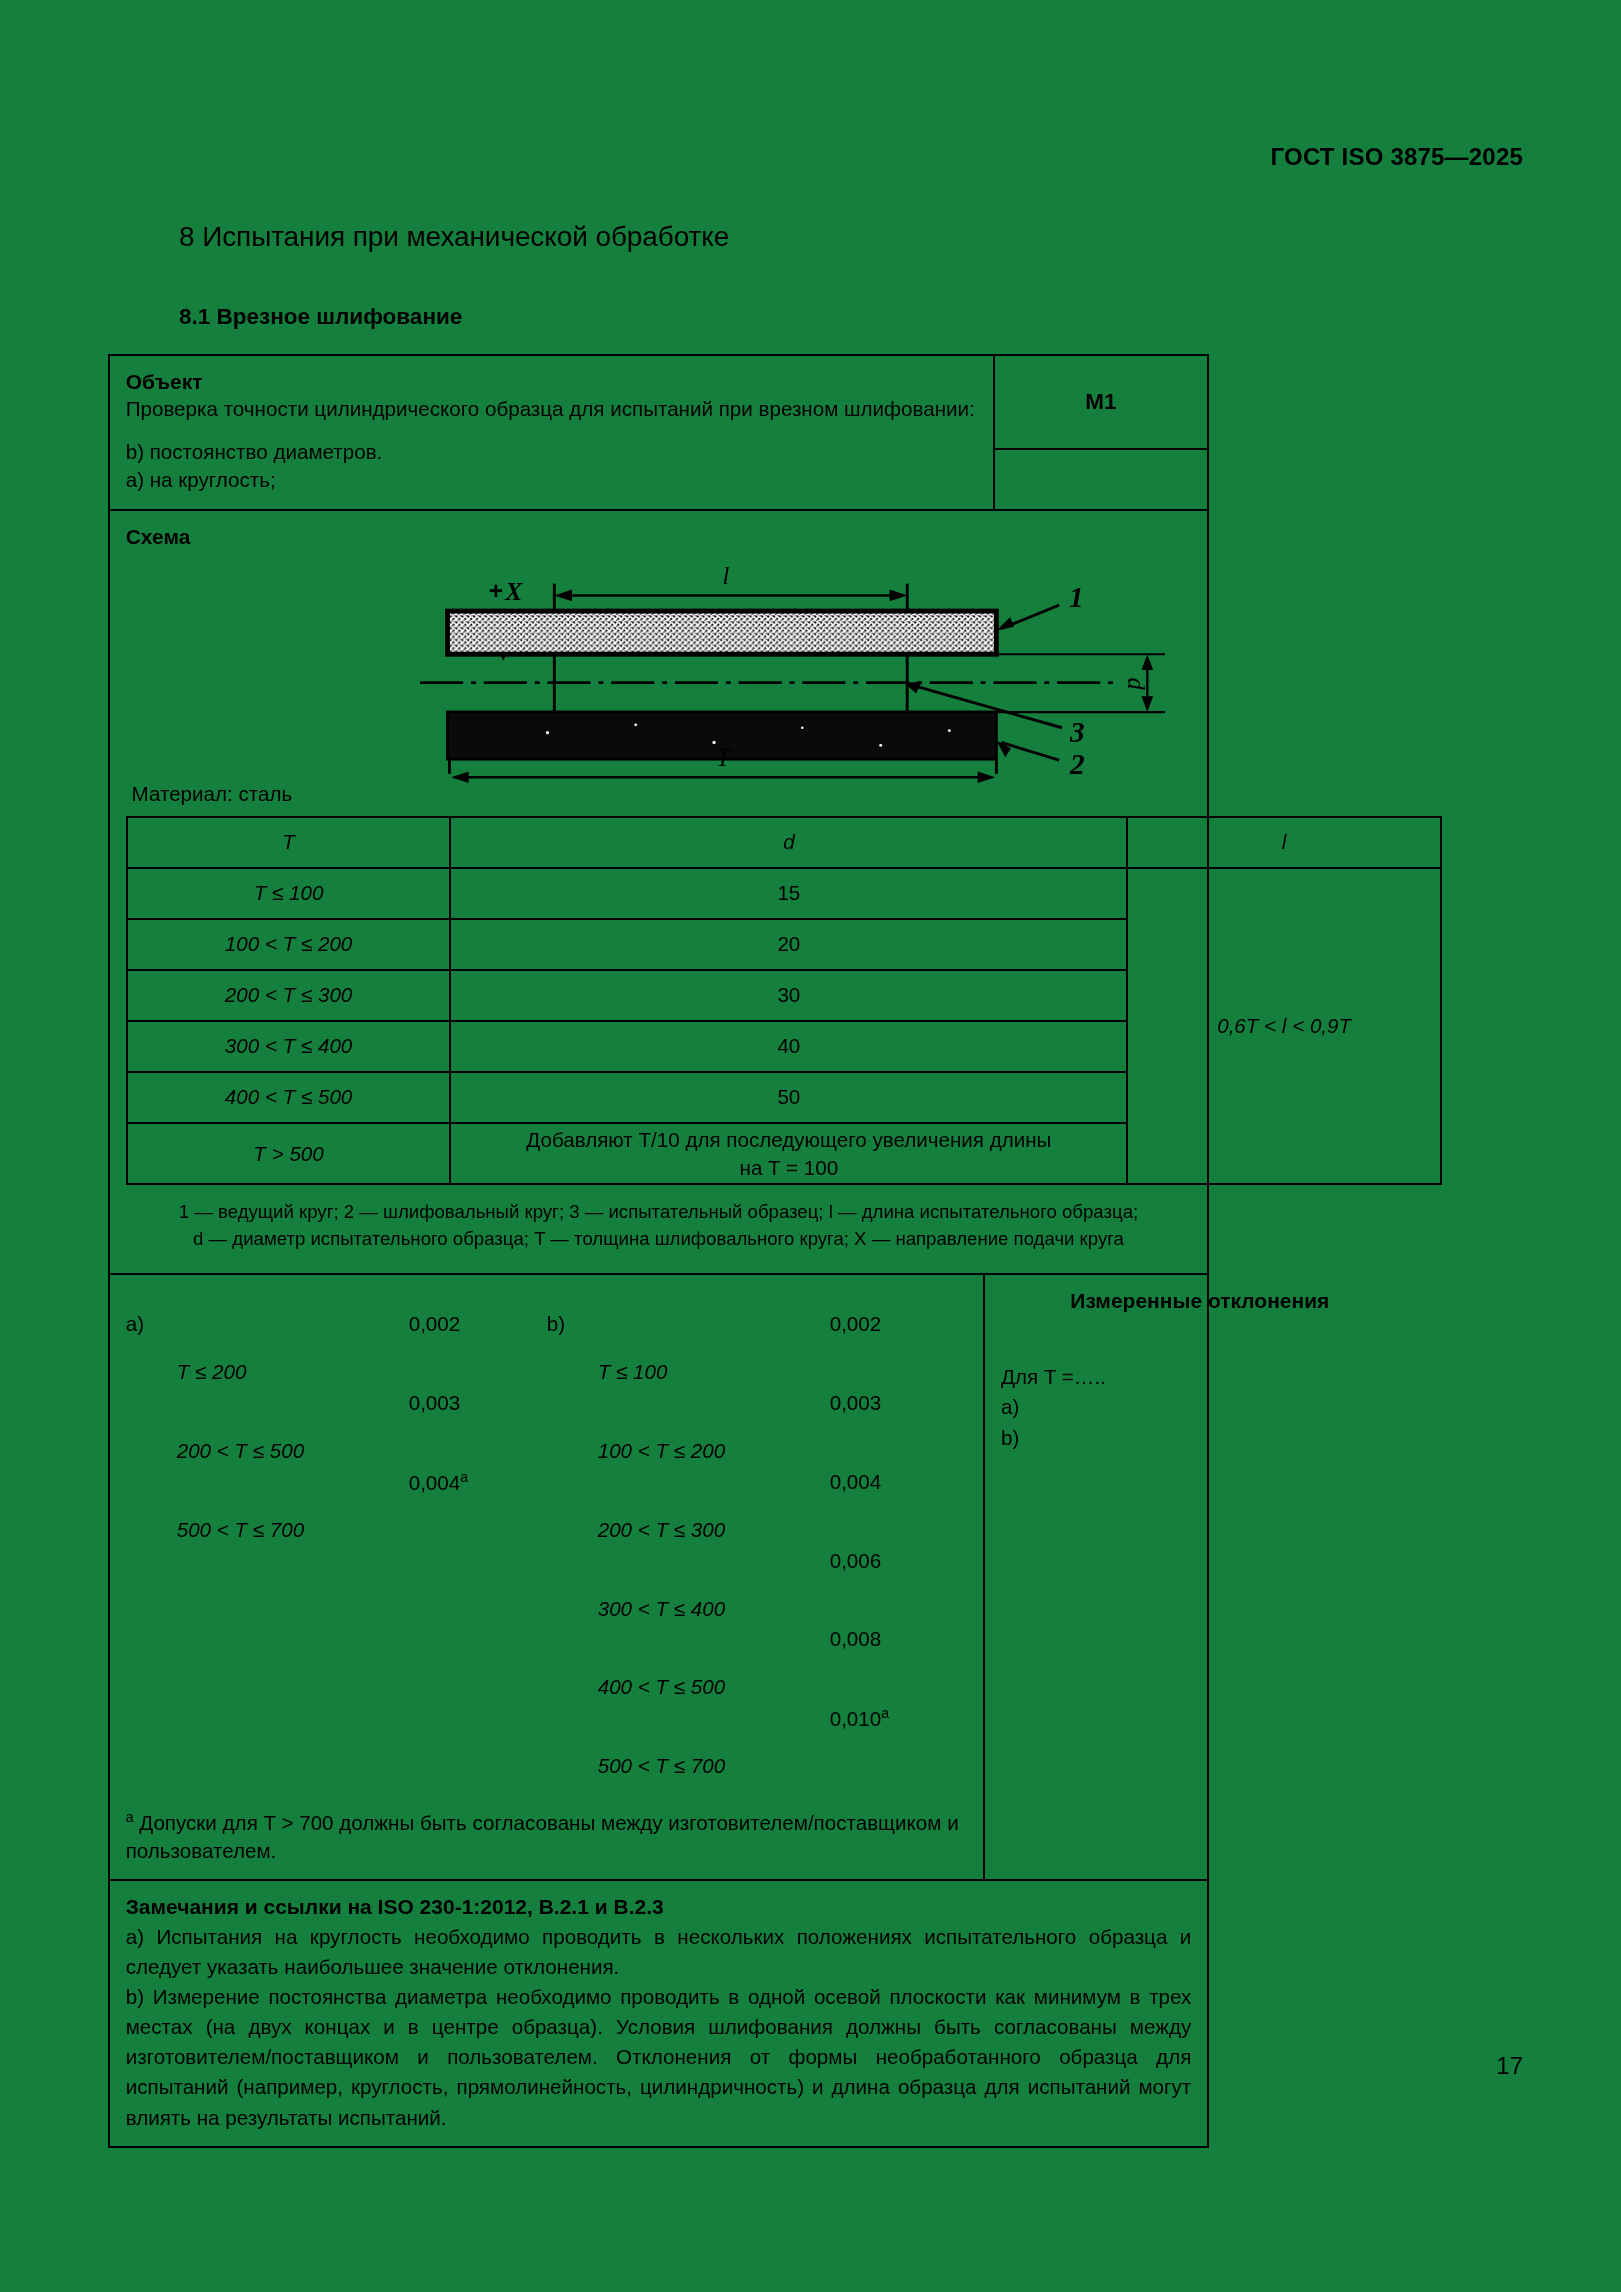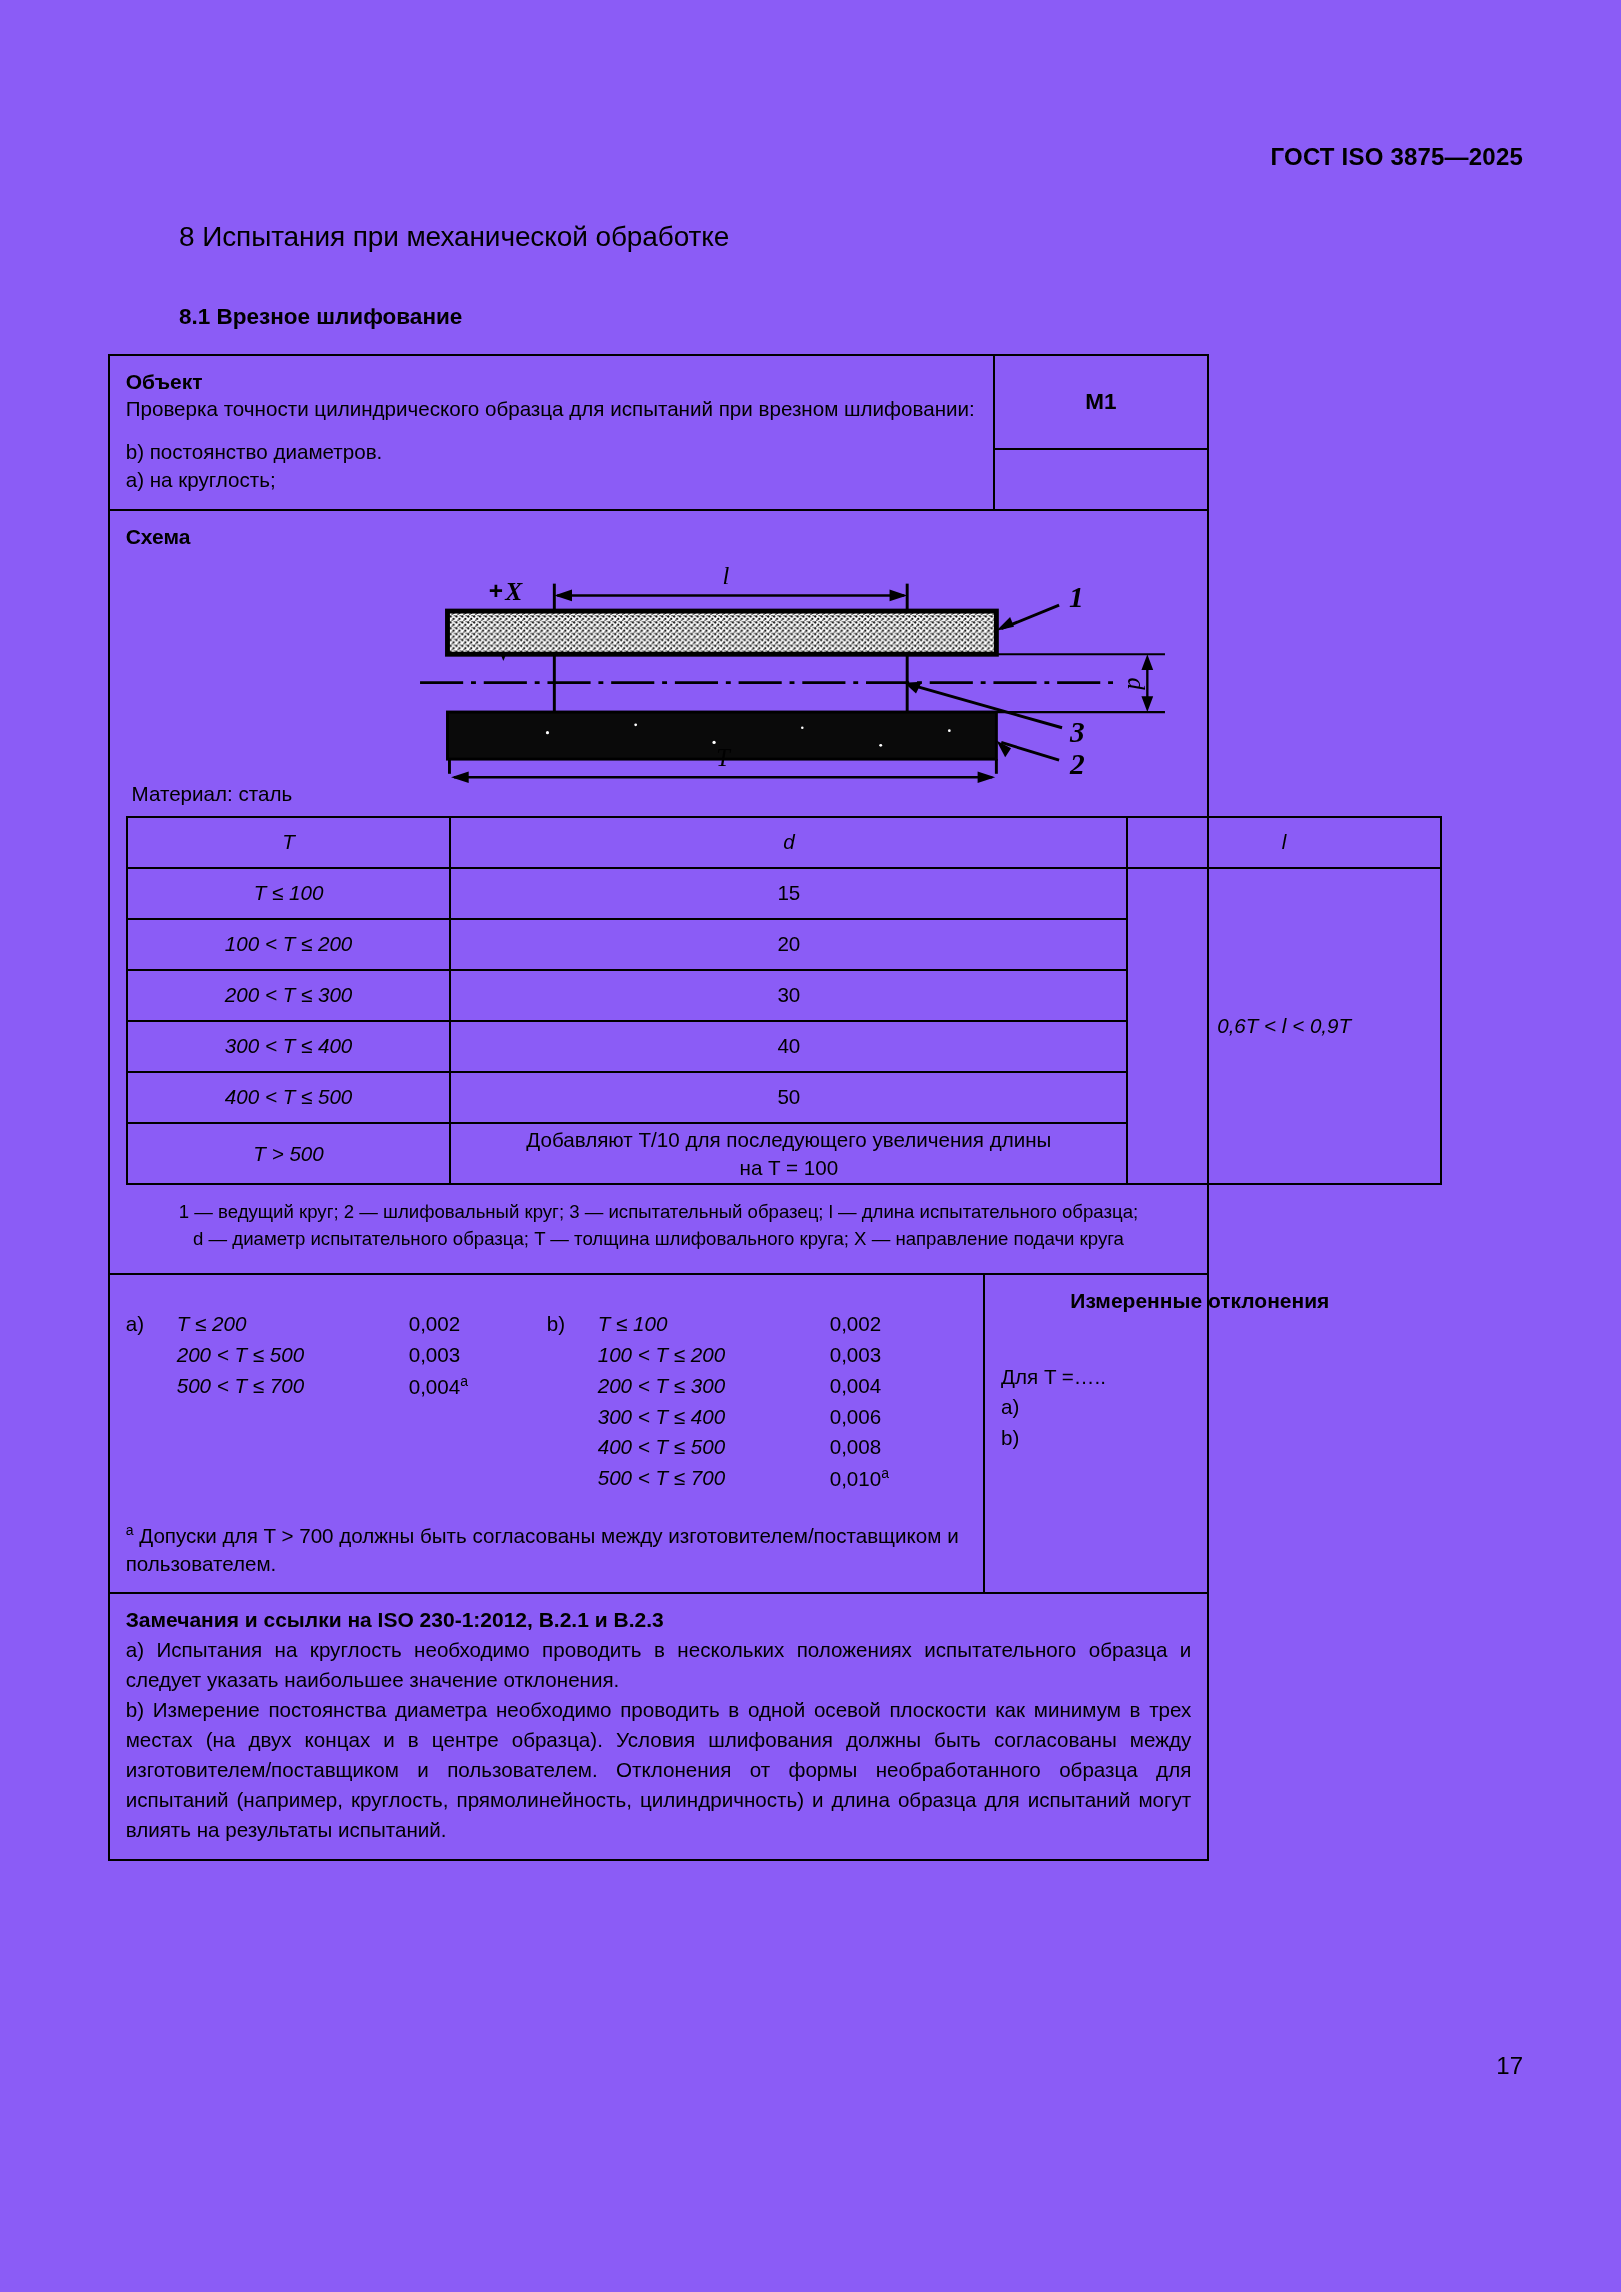--- a/index.html
+++ b/index.html
@@ -8,21 +8,21 @@
     background: #ffffff;
   }
   body {
     font-family: "Liberation Sans", sans-serif;
     color: #000000;
   }
   .page {
     position: relative;
     width: 1621px;
     height: 2293px;
-    background: #8b5cf6;
+    background: #15803d;
     overflow: hidden;
   }
 
   
   .doc-header {
     position: absolute;
     top: 143px;
     right: 98px;
     font-size: 24px;
     font-weight: bold;
@@ -163,21 +163,21 @@
     font-size: 20.6px;
   }
   .tol-col { width: 421px; }
   .tol-col.second { width: 421px; }
   .tol-line {
     display: flex;
     line-height: 1.5;
     white-space: nowrap;
   }
   .tol-lbl { width: 51px; }
-  .tol-rng { width: 196px; }
+  .tol-rng { width: 196px; margin-top: 48px; }
   .tol-val { width: 118px; margin-left: 36px; }
   .fn-note {
     font-size: 20.6px;
     line-height: 1.38;
     margin-top: 25.5px;
   }
   sup { font-size: 0.68em; vertical-align: super; }
   .meas-body {
     font-size: 20.6px;
     line-height: 1.5;

